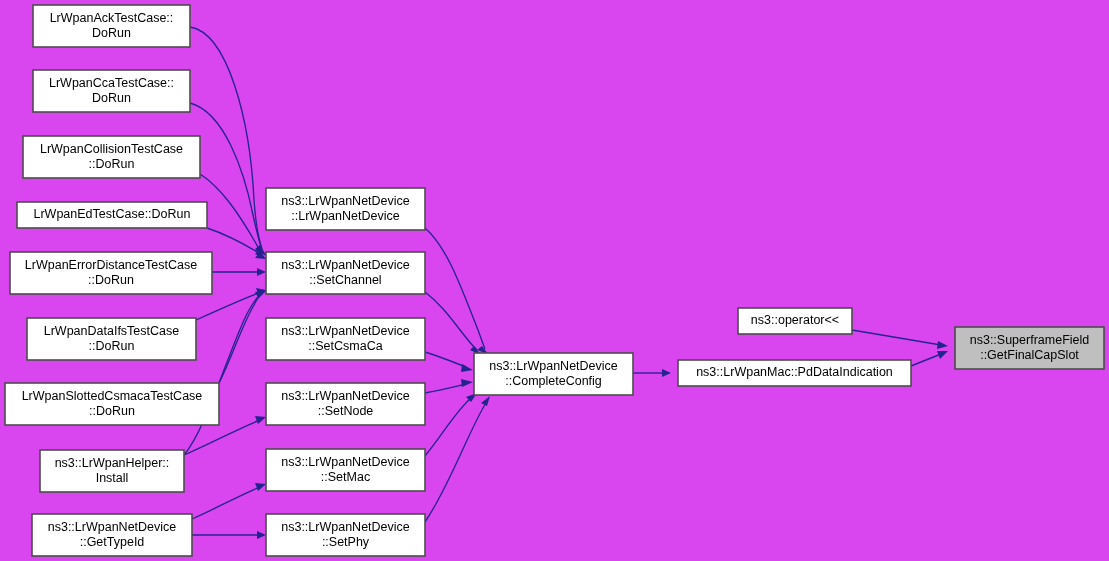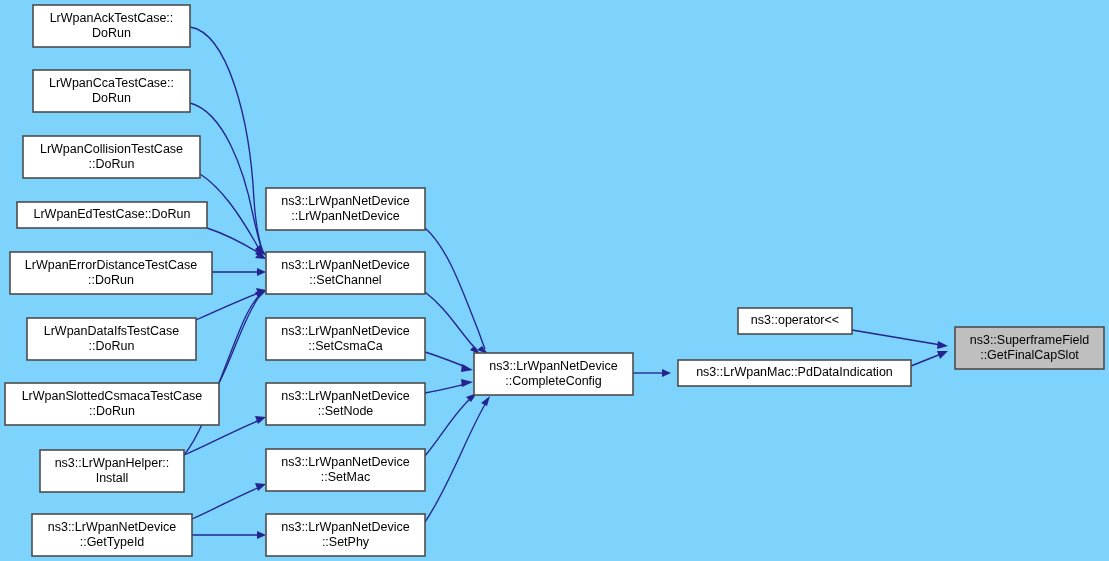--- a/index.html
+++ b/index.html
@@ -4,21 +4,21 @@
 <style>
   html, body {
     margin: 0;
     padding: 0;
     background: #ffffff;
   }
   #graph-root {
     position: relative;
     width: 1109px;
     height: 561px;
-    background: #7dd3fc;
+    background: #d946ef;
     font-family: "Liberation Sans", sans-serif;
     overflow: hidden;
   }
   svg.graph-canvas {
     position: absolute;
     left: 0;
     top: 0;
     width: 1109px;
     height: 561px;
     display: block;

